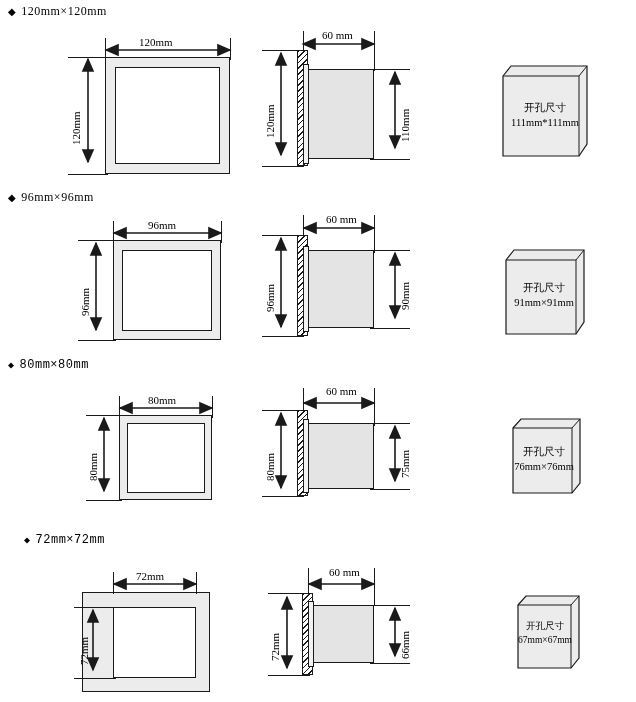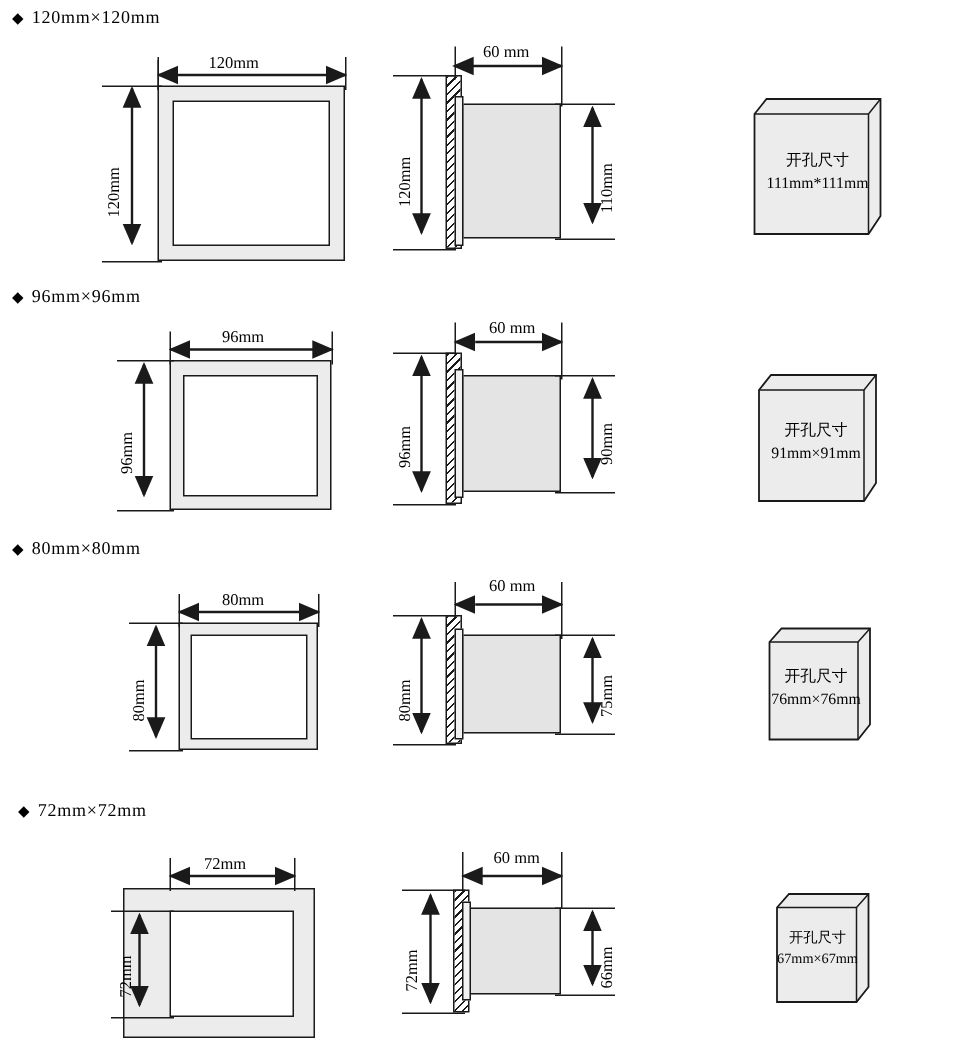--- a/index.html
+++ b/index.html
@@ -175,21 +175,21 @@
       <path d="M6,14 L14,4 L84,4 L84,76 L76,88 L6,88 Z" fill="#ececec" stroke="#1a1a1a" stroke-width="1.2"></path>
       <path d="M6,14 L76,14 L84,4" fill="none" stroke="#1a1a1a" stroke-width="1"></path>
       <path d="M76,14 L76,88" fill="none" stroke="#1a1a1a" stroke-width="1"></path>
     </svg>
   </div>
   <div class="cut-label" style="left:504px; top:280px; width:80px;">
     <div>开孔尺寸</div>
     <div>91mm×91mm</div>
   </div>
 
-  <div class="section-title" style="left:8px; top:358px;">
+  <div class="section-title" style="left:8px; top:358px;font-family:Liberation Mono, monospace;">
     <span class="bullet">◆</span><span>80mm×80mm</span>
   </div>
 
   <div class="box outer-panel" style="left:119px; top:415px; width:93px; height:85px;"></div>
   <div class="box inner-screen" style="left:127px; top:423px; width:78px; height:70px;"></div>
   <div class="lead v" style="left:119px; top:396px; height:22px;"></div>
   <div class="lead v" style="left:212px; top:396px; height:22px;"></div>
   <div class="lead h" style="left:86px; top:415px; width:36px;"></div>
   <div class="lead h" style="left:86px; top:500px; width:36px;"></div>
   <div class="dimlabel" style="left:148px; top:395px;">80mm</div>
@@ -213,21 +213,21 @@
       <path d="M5,13 L13,4 L72,4 L72,68 L64,78 L5,78 Z" fill="#ececec" stroke="#1a1a1a" stroke-width="1.2"></path>
       <path d="M5,13 L64,13 L72,4" fill="none" stroke="#1a1a1a" stroke-width="1"></path>
       <path d="M64,13 L64,78" fill="none" stroke="#1a1a1a" stroke-width="1"></path>
     </svg>
   </div>
   <div class="cut-label" style="left:508px; top:444px; width:72px;">
     <div>开孔尺寸</div>
     <div>76mm×76mm</div>
   </div>
 
-  <div class="section-title" style="left:12px; top:533px;">
+  <div class="section-title" style="left:24px; top:533px;font-family:Liberation Mono, monospace;">
     <span class="bullet">◆</span><span>72mm×72mm</span>
   </div>
 
   <div class="box outer-panel" style="left:82px; top:592px; width:128px; height:100px;"></div>
   <div class="box inner-screen" style="left:113px; top:607px; width:83px; height:71px;"></div>
   <div class="lead v" style="left:113px; top:572px; height:22px;"></div>
   <div class="lead v" style="left:196px; top:572px; height:22px;"></div>
   <div class="lead h" style="left:74px; top:607px; width:42px;"></div>
   <div class="lead h" style="left:74px; top:678px; width:42px;"></div>
   <div class="dimlabel" style="left:136px; top:571px;">72mm</div>

